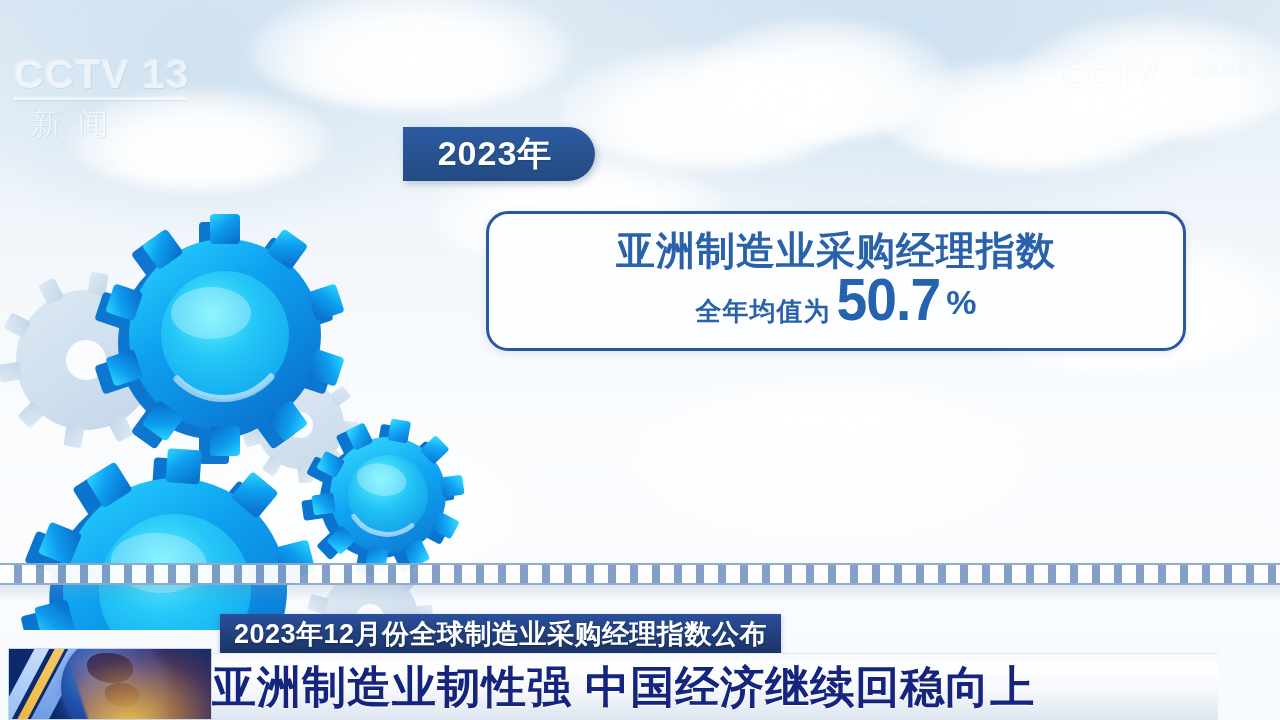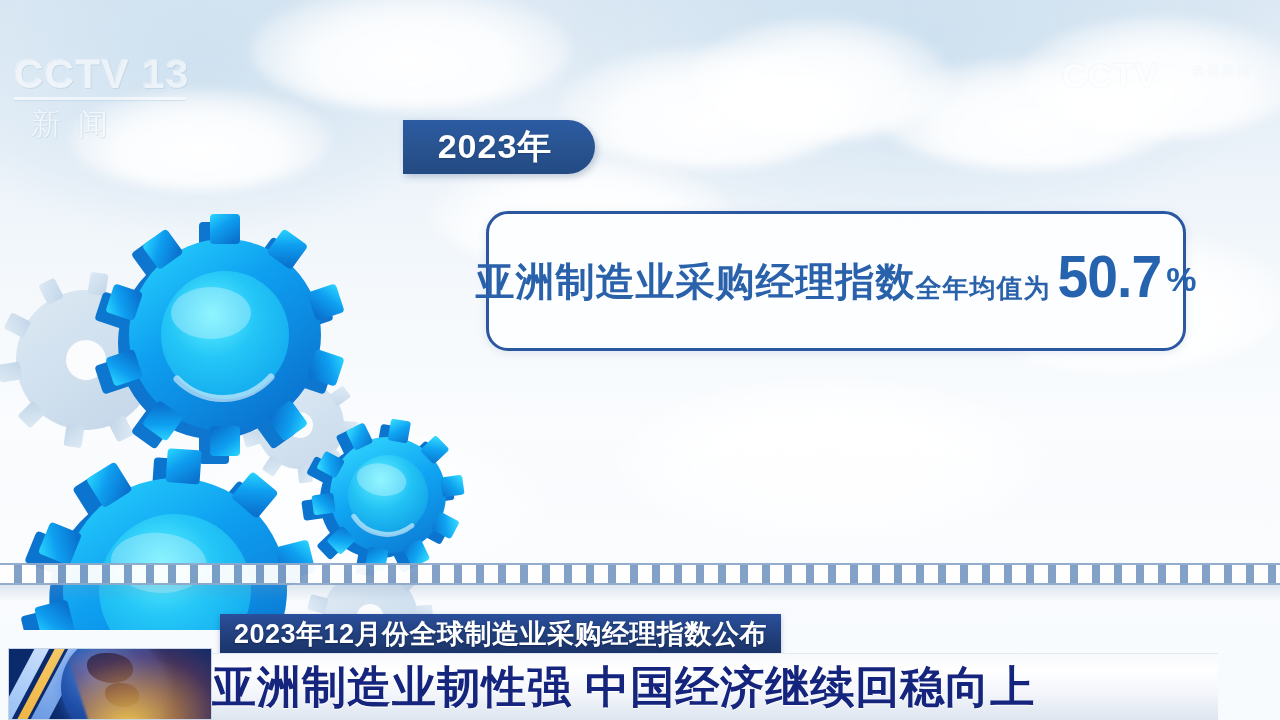--- a/index.html
+++ b/index.html
@@ -121,21 +121,21 @@
   }
 
   
   .gears { position: absolute; left: 0; top: 120px; width: 520px; height: 510px; }
   .gears svg { display: block; }
 
   
   .year-badge {
     position: absolute;
     left: 403px;
-    top: 120px;
+    top: 127px;
     height: 54px;
     min-width: 192px;
     background: linear-gradient(180deg, #2c5ba2 0%, #28538f 55%, #234a82 100%);
     border-radius: 0 28px 28px 0;
     box-shadow: 2px 3px 7px rgba(60,90,130,0.30);
     display: flex;
     align-items: center;
     justify-content: center;
     padding: 0 26px 0 18px;
     box-sizing: border-box;
@@ -155,21 +155,21 @@
     left: 486px;
     top: 211px;
     width: 700px;
     height: 140px;
     border: 3px solid #2b56a0;
     border-radius: 22px;
     background: rgba(253,254,255,0.93);
     box-shadow: 0 2px 10px rgba(110,140,175,0.18);
     box-sizing: border-box;
     display: flex;
-    flex-direction: row;
+    flex-direction: column;
     align-items: center;
     justify-content: center;
     padding-top: 2px;
   }
   .callout-line1 {
     font-size: 39px;
     font-weight: bold;
     color: #2a61ab;
     letter-spacing: 1px;
     line-height: 46px;

